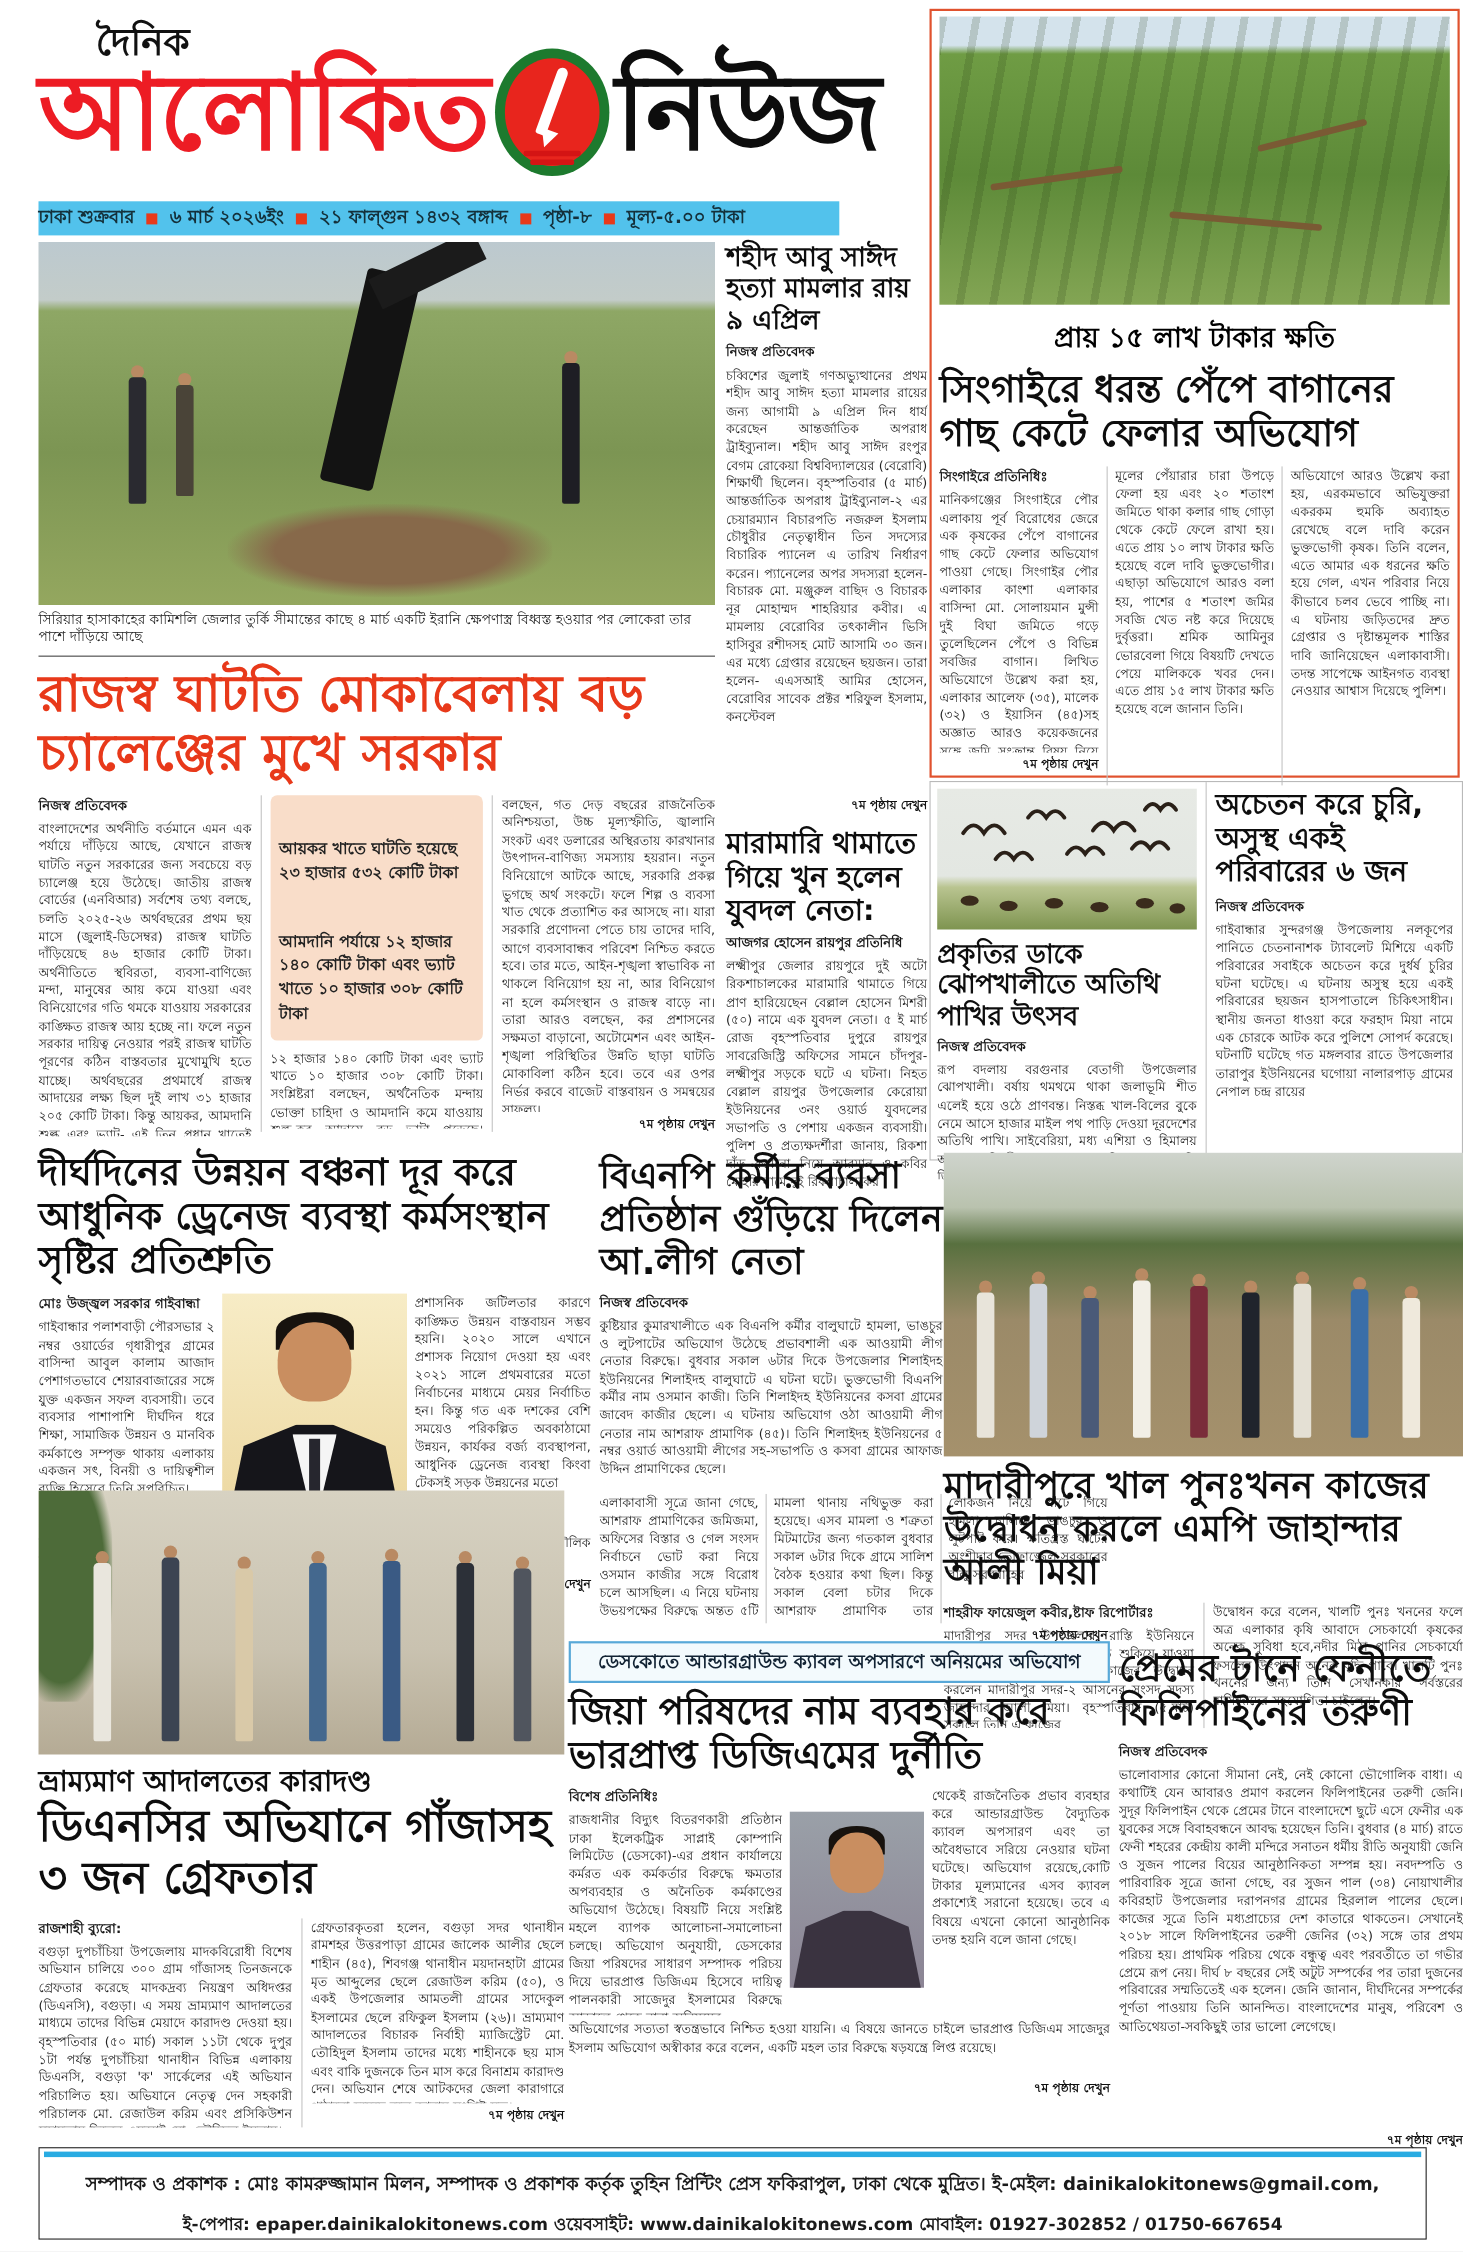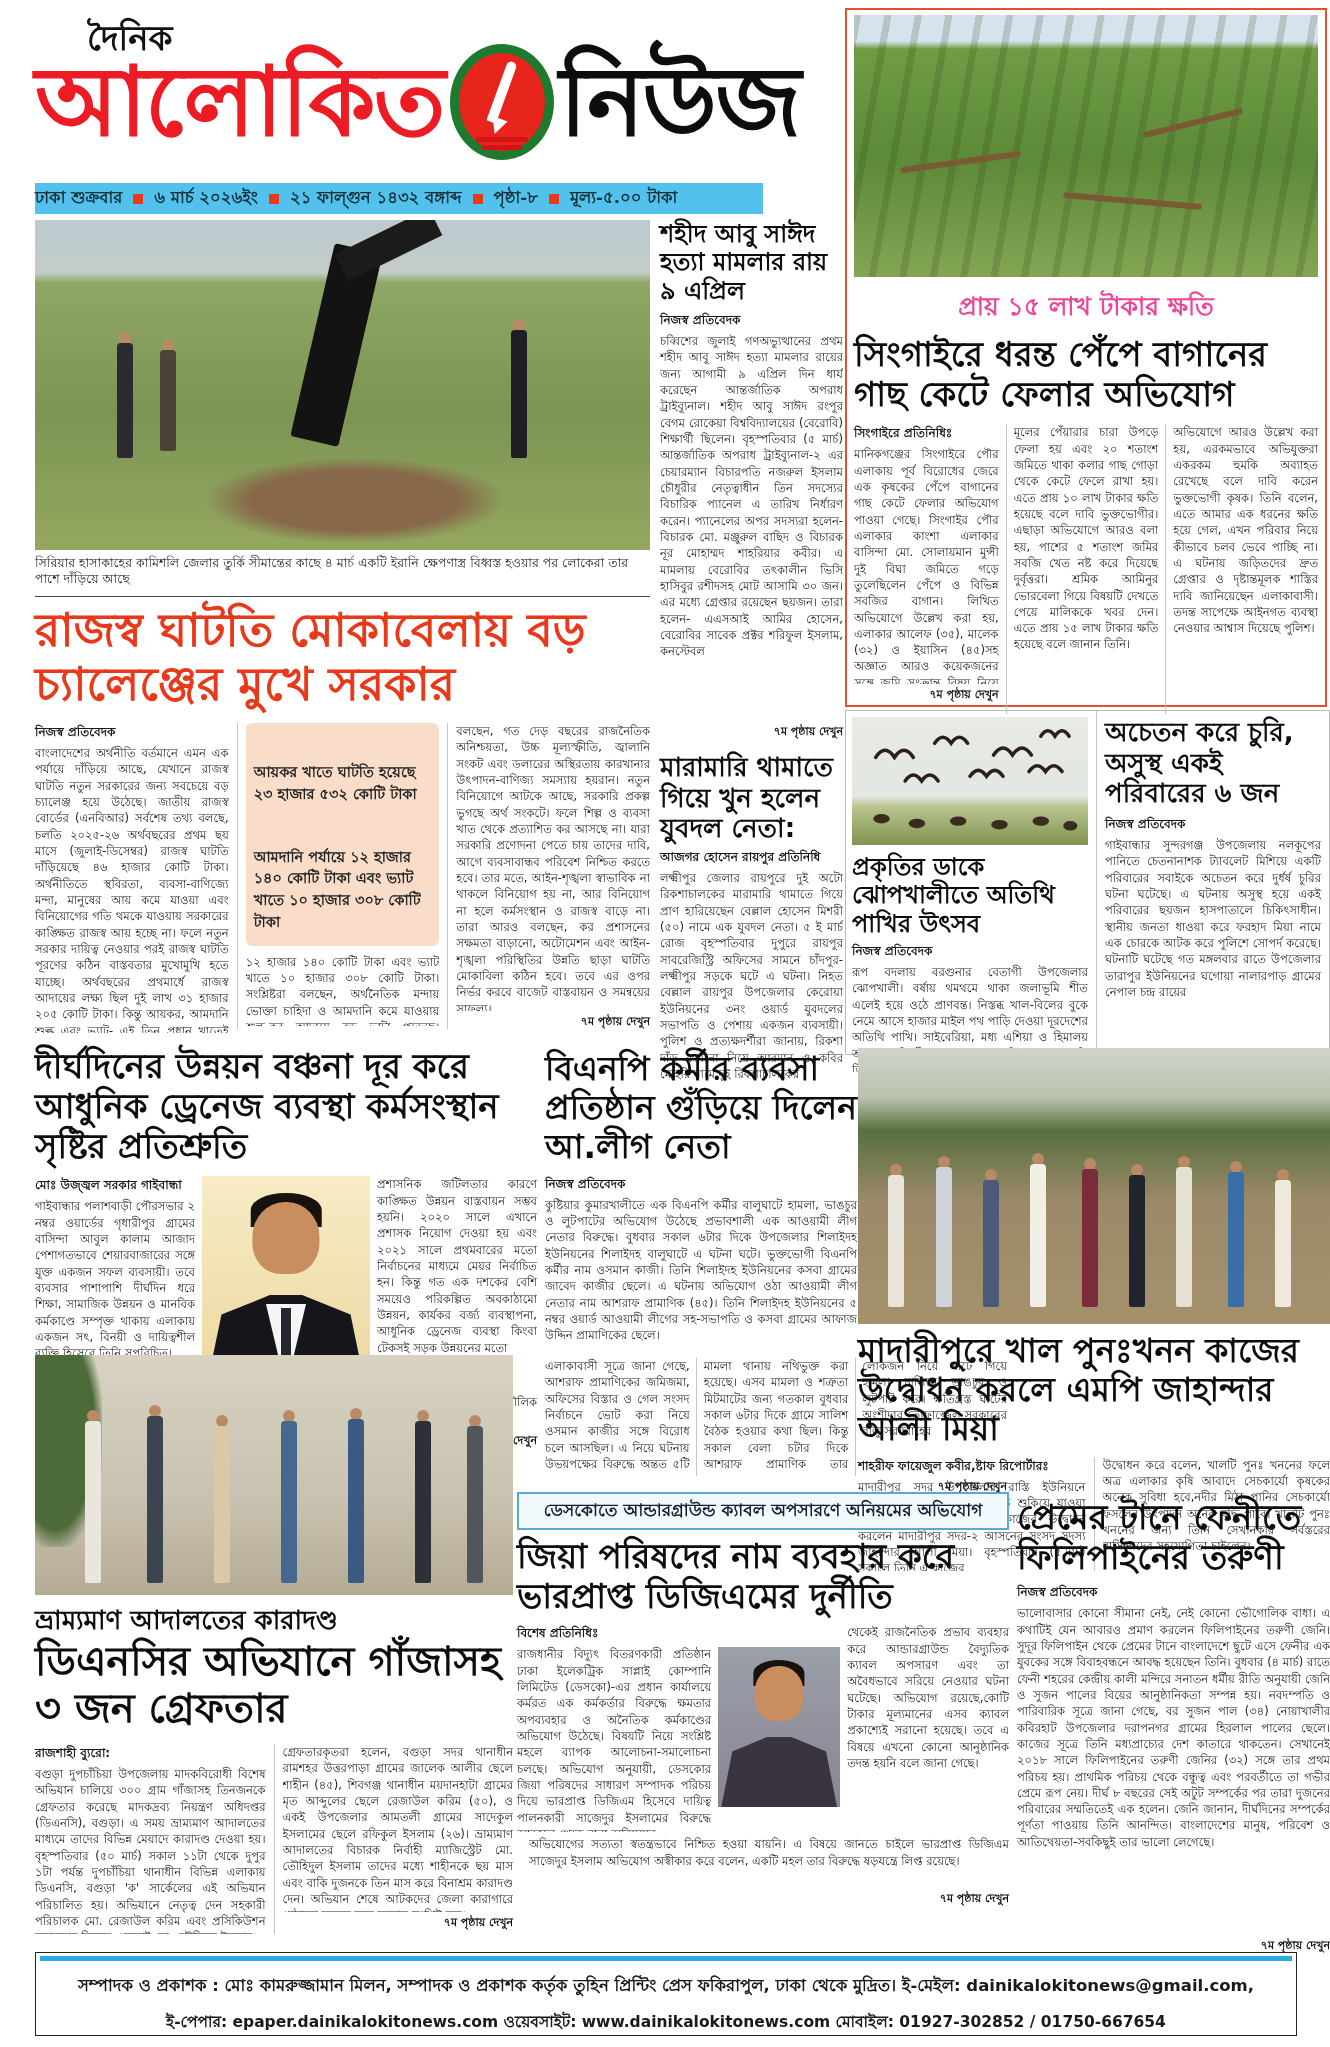--- a/index.html
+++ b/index.html
@@ -14,21 +14,21 @@
   .mh-black{font-size:96px;font-weight:bold;color:#0d0d0d;letter-spacing:-2px;line-height:1;}
   .logo{position:relative;width:104px;height:116px;background:#1d7a2e;border-radius:50%;margin:0 6px;flex:0 0 auto;}
   .logo-red{position:absolute;inset:9px;background:#e8251d;border-radius:50%;}
   .logo-pen{position:absolute;left:47px;top:16px;width:10px;height:64px;background:#ffffff;border-radius:5px 5px 2px 2px;transform:rotate(20deg);}
   .logo-nib{position:absolute;left:38px;top:74px;width:0;height:0;border:8px solid transparent;border-top:16px solid #fff;transform:rotate(20deg);}
   .logo-bar{position:absolute;left:26px;height:5px;background:#d41414;border-radius:2px;}
   
   .datebar{left:35px;top:183px;width:728px;height:31px;background:#52c2ec;display:flex;align-items:center;font-size:16.5px;font-weight:bold;color:#14303a;}
   .sq{display:inline-block;width:10px;height:10px;background:#e8391a;margin:0 11px;flex:0 0 auto;}
   
-  .kicker{color:#ec4899;font-weight:bold;text-align:center;}
+  .kicker{color:#000000;font-weight:bold;text-align:center;}
   .headline{font-weight:bold;color:#0d0d0d;line-height:1.18;}
   .headline.red{color:#e8391a;}
   .byline{font-weight:bold;font-size:12px;margin-bottom:2px;}
   .btxt{font-size:11.5px;line-height:1.42;text-align:justify;color:#222;overflow:hidden;}
   .cont{display:block;text-align:right;font-size:11px;font-weight:bold;color:#111;margin-top:2px;}
   .vsep{border-left:1px solid #c4c4c4;}
   .caption{font-size:12.5px;color:#222;line-height:1.3;}
   .rule{border-top:1.5px solid #444;}
   
   .photo{position:relative;overflow:hidden;background:#ccc;}
@@ -305,21 +305,21 @@
       </div>
       <div class="portrait po-desco" style="flex:0 0 122px;height:160px;align-self:center;">
         <i class="p-hair"></i>
         <i class="p-head"></i>
         <i class="p-suit" style="--suit:#3a3340;"></i>
       </div>
       <div style="flex:1;padding-left:7px;">
         <div class="btxt" style="height:206px;">থেকেই রাজনৈতিক প্রভাব ব্যবহার করে আন্ডারগ্রাউন্ড বৈদ্যুতিক ক্যাবল অপসারণ এবং তা অবৈধভাবে সরিয়ে নেওয়ার ঘটনা ঘটেছে। অভিযোগ রয়েছে,কোটি টাকার মূল্যমানের এসব ক্যাবল প্রকাশ্যেই সরানো হয়েছে। তবে এ বিষয়ে এখনো কোনো আনুষ্ঠানিক তদন্ত হয়নি বলে জানা গেছে।</div>
       </div>
     </div>
-    <div class="btxt" style="margin-top:6px;height:52px;margin-left:12px;">অভিযোগের সত্যতা স্বতন্ত্রভাবে নিশ্চিত হওয়া যায়নি। এ বিষয়ে জানতে চাইলে ভারপ্রাপ্ত ডিজিএম সাজেদুর ইসলাম অভিযোগ অস্বীকার করে বলেন, একটি মহল তার বিরুদ্ধে ষড়যন্ত্রে লিপ্ত রয়েছে।</div>
+    <div class="btxt" style="margin-top:6px;height:52px;">অভিযোগের সত্যতা স্বতন্ত্রভাবে নিশ্চিত হওয়া যায়নি। এ বিষয়ে জানতে চাইলে ভারপ্রাপ্ত ডিজিএম সাজেদুর ইসলাম অভিযোগ অস্বীকার করে বলেন, একটি মহল তার বিরুদ্ধে ষড়যন্ত্রে লিপ্ত রয়েছে।</div>
     <span class="cont">৭ম পৃষ্ঠায় দেখুন</span>
   </section>
 
   <section class="abs" style="left:1017px;top:1497px;width:313px;">
     <div class="headline" style="font-size:34px;">প্রেমের টানে ফেনীতে ফিলিপাইনের তরুণী</div>
     <div class="byline" style="margin-top:6px;">নিজস্ব প্রতিবেদক</div>
     <div class="btxt" style="height:330px;">ভালোবাসার কোনো সীমানা নেই, নেই কোনো ভৌগোলিক বাধা। এ কথাটিই যেন আবারও প্রমাণ করলেন ফিলিপাইনের তরুণী জেনি। সুদূর ফিলিপাইন থেকে প্রেমের টানে বাংলাদেশে ছুটে এসে ফেনীর এক যুবকের সঙ্গে বিবাহবন্ধনে আবদ্ধ হয়েছেন তিনি। বুধবার (৪ মার্চ) রাতে ফেনী শহরের কেন্দ্রীয় কালী মন্দিরে সনাতন ধর্মীয় রীতি অনুযায়ী জেনি ও সুজন পালের বিয়ের আনুষ্ঠানিকতা সম্পন্ন হয়। নবদম্পতি ও পারিবারিক সূত্রে জানা গেছে, বর সুজন পাল (৩৪) নোয়াখালীর কবিরহাট উপজেলার দরাপনগর গ্রামের হিরলাল পালের ছেলে। কাজের সূত্রে তিনি মধ্যপ্রাচ্যের দেশ কাতারে থাকতেন। সেখানেই ২০১৮ সালে ফিলিপাইনের তরুণী জেনির (৩২) সঙ্গে তার প্রথম পরিচয় হয়। প্রাথমিক পরিচয় থেকে বন্ধুত্ব এবং পরবর্তীতে তা গভীর প্রেমে রূপ নেয়। দীর্ঘ ৮ বছরের সেই অটুট সম্পর্কের পর তারা দুজনের পরিবারের সম্মতিতেই এক হলেন। জেনি জানান, দীর্ঘদিনের সম্পর্কের পূর্ণতা পাওয়ায় তিনি আনন্দিত। বাংলাদেশের মানুষ, পরিবেশ ও আতিথেয়তা-সবকিছুই তার ভালো লেগেছে।</div>
     <span class="cont">৭ম পৃষ্ঠায় দেখুন</span>
   </section>
 

